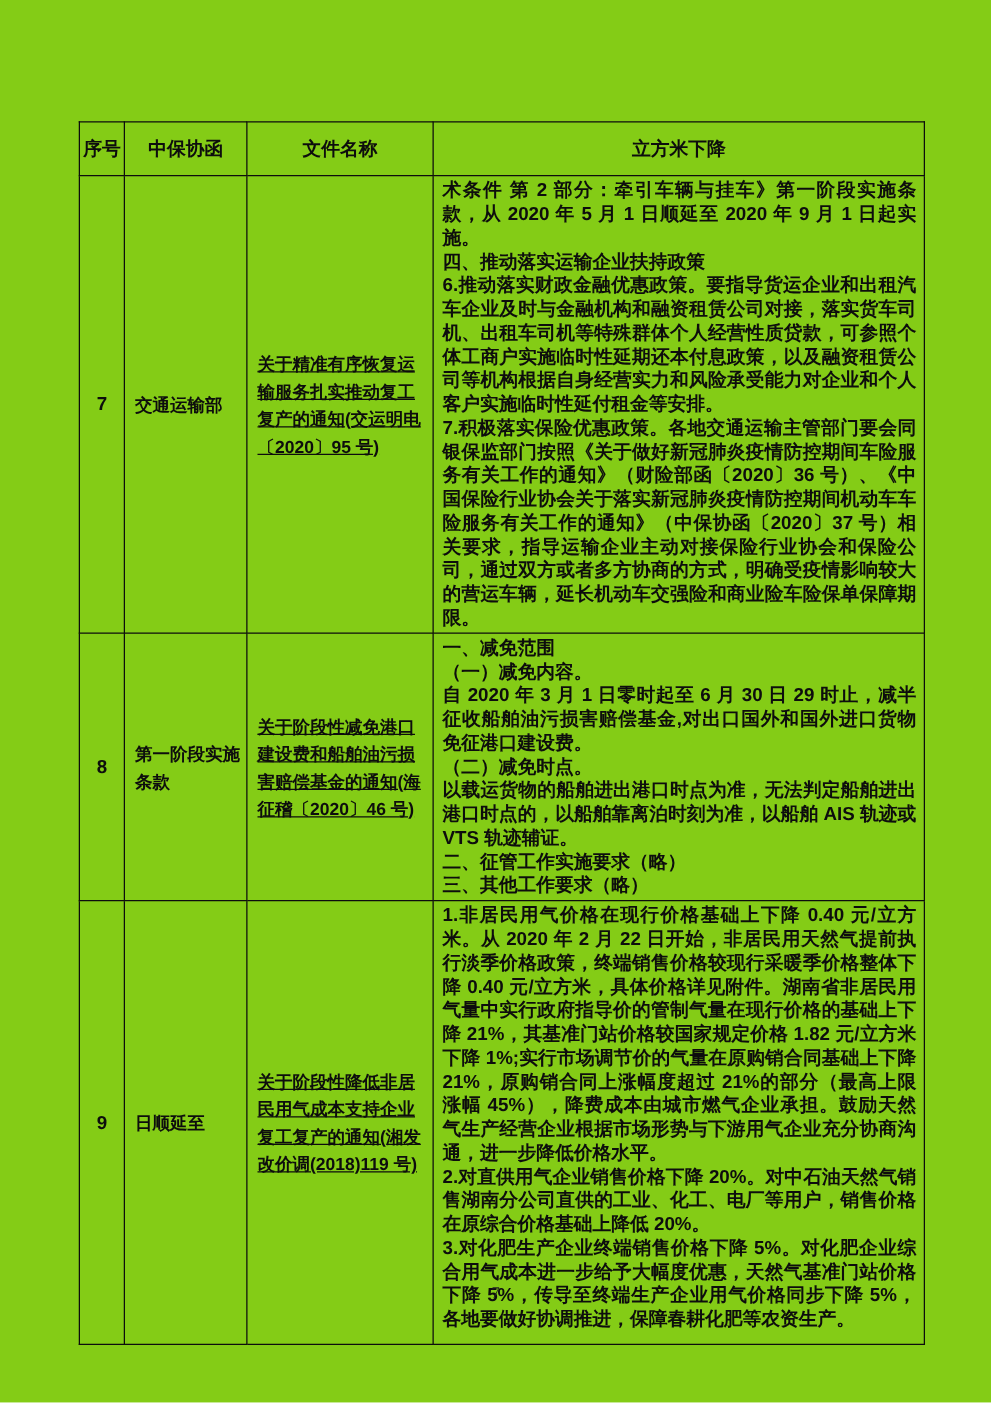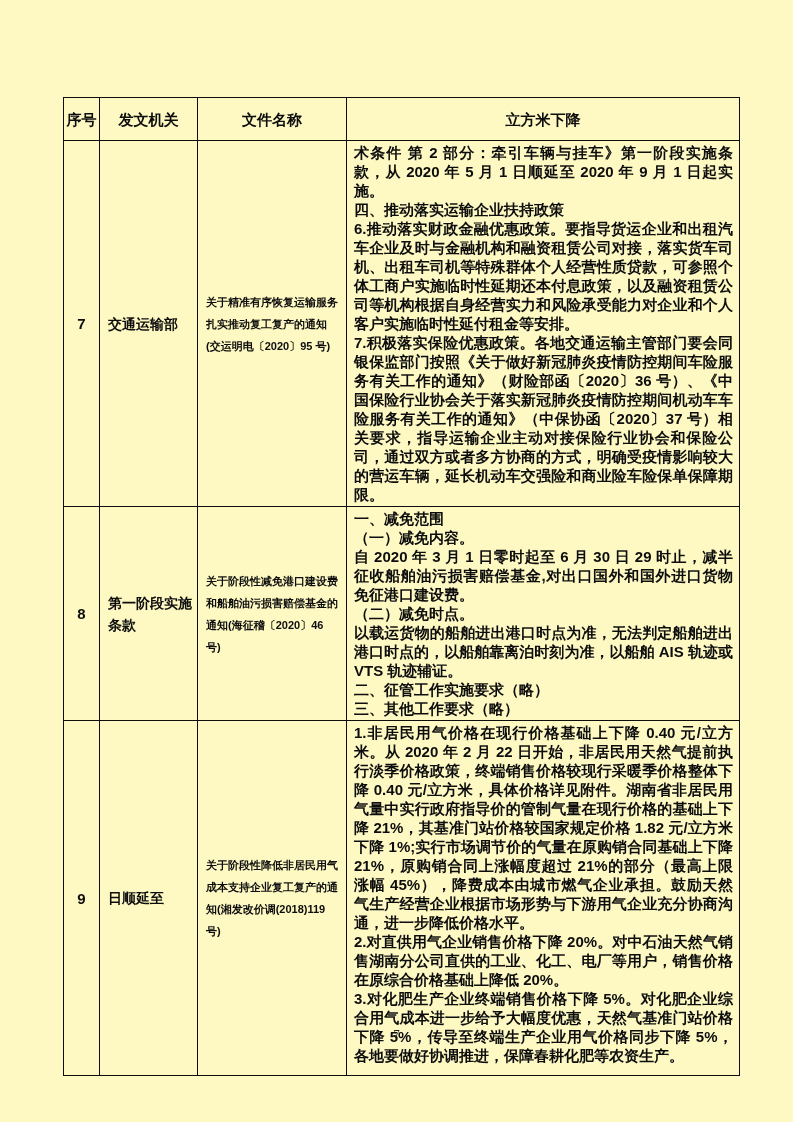--- a/index.html
+++ b/index.html
@@ -4,21 +4,21 @@
 <style>
   html, body {
     margin: 0;
     padding: 0;
     background: #ffffff;
   }
   .page {
     position: relative;
     width: 793px;
     height: 1122px;
-    background: #fef9c3;
+    background: #84cc16;
     font-family: "Liberation Sans", sans-serif;
     color: #0d0d0d;
     overflow: hidden;
   }
   table.doc-table {
     position: absolute;
     left: 63px;
     top: 97px;
     width: 676px;
     border-collapse: collapse;
@@ -55,22 +55,23 @@
   }
   td.cell-agency {
     vertical-align: middle;
     padding: 2px 4px 2px 8px;
     font-size: 14px;
     line-height: 22px;
   }
   td.cell-doc {
     vertical-align: middle;
     padding: 2px 5px 2px 8px;
-    font-size: 11px;
+    font-size: 14px;
     line-height: 22px;
+    text-decoration: underline;
   }
   td.cell-content {
     vertical-align: top;
     padding: 2px 6px 2px 7px;
     font-size: 15px;
     line-height: 19px;
     white-space: pre-line;
     text-align: justify;
     margin-left: 29px;
   }
@@ -97,21 +98,21 @@
   <table class="doc-table">
     <colgroup>
       <col class="c-no">
       <col class="c-agency">
       <col class="c-doc">
       <col class="c-main">
     </colgroup>
     <tbody>
       <tr class="header-row">
         <th class="h-no">序号</th>
-        <th>发文机关</th>
+        <th>中保协函</th>
         <th>文件名称</th>
         <th>立方米下降</th>
       </tr>
 
       <tr class="row-7">
         <td class="cell-no">7</td>
         <td class="cell-agency">交通运输部</td>
         <td class="cell-doc">关于精准有序恢复运输服务扎实推动复工复产的通知(交运明电〔2020〕95 号)</td>
         <td class="cell-content">术条件 第 2 部分：牵引车辆与挂车》第一阶段实施条款，从 2020 年 5 月 1 日顺延至 2020 年 9 月 1 日起实施。
 四、推动落实运输企业扶持政策

